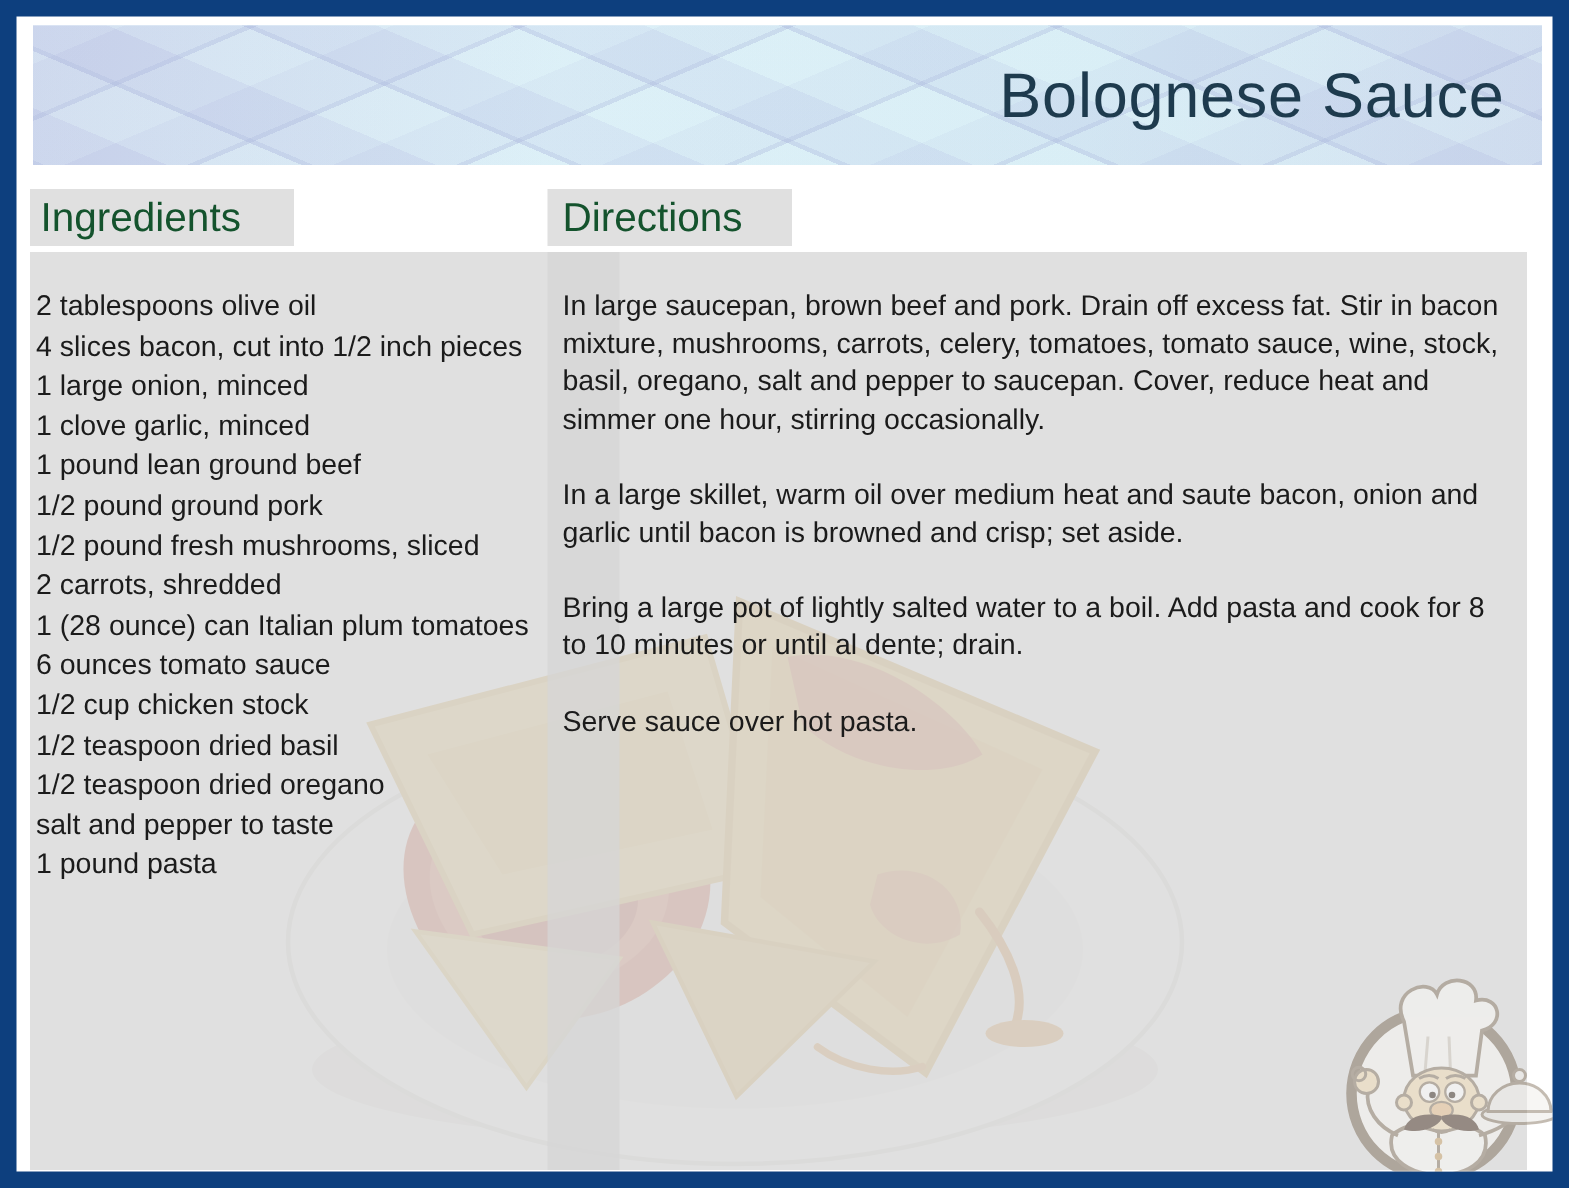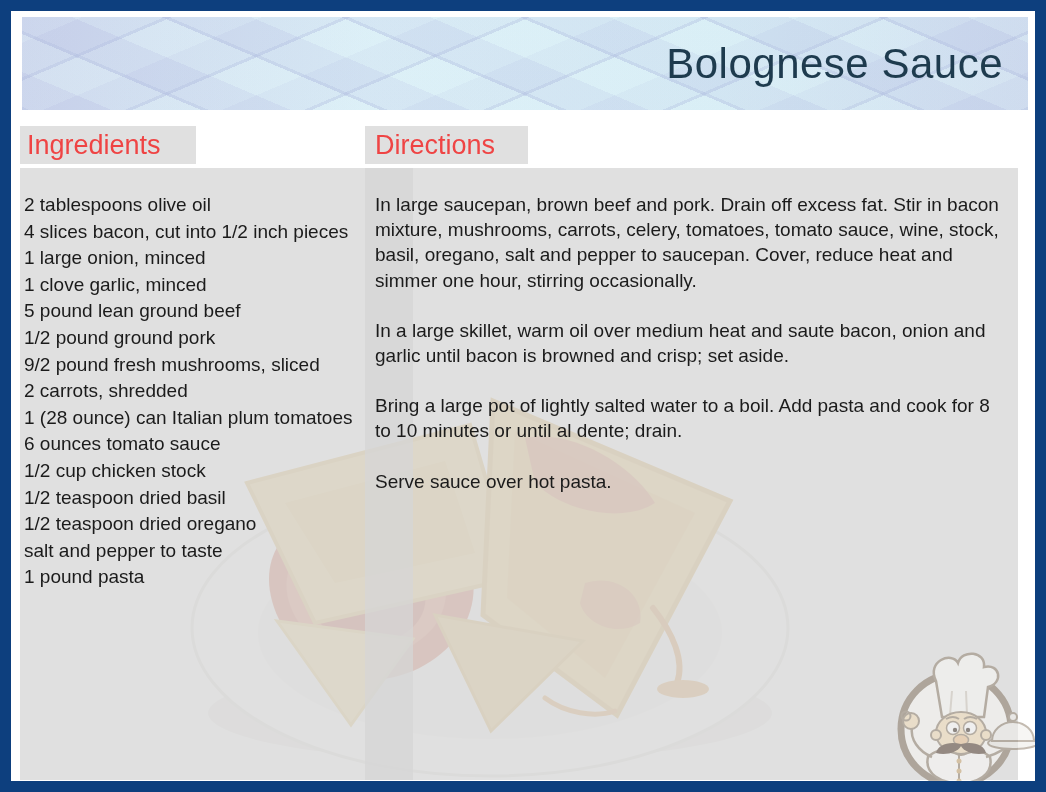--- a/index.html
+++ b/index.html
@@ -21,21 +21,21 @@
       linear-gradient(100deg,#ccd4eb 0%,#daeef6 35%,#d5ecf4 70%,#ccd8ec 100%);
   }
   .banner .title{
     font-size:42px;color:var(--title,#1e3b4e);padding-right:25px;letter-spacing:0.5px;
   }
   
   .food-photo{position:absolute;left:174px;top:372px;z-index:0;opacity:0.6;}
   
   .panel-head{
     position:absolute;z-index:1;background:var(--panel,rgba(213,213,213,0.75));
-    display:flex;align-items:center;font-size:27px;color:#ef4444;
+    display:flex;align-items:center;font-size:27px;color:#14532d;
   }
   .ing-head{left:9px;top:115px;width:176px;height:38px;padding-left:7px;box-sizing:border-box;}
   .dir-head{left:354px;top:115px;width:163px;height:38px;padding-left:10px;box-sizing:border-box;}
   .panel-body{
     position:absolute;z-index:1;background:var(--panel,rgba(213,213,213,0.75));
     box-sizing:border-box;color:#1b1b1b;
   }
   .ing-body{
     left:9px;top:157px;width:393px;height:612px;
     padding:24px 6px 0 4px;font-size:19px;line-height:26.6px;
@@ -84,23 +84,23 @@
   </div>
 
   <div class="panel-head ing-head">
     <span>Ingredients</span>
   </div>
   <div class="panel-body ing-body">
       <div>2 tablespoons olive oil</div>
       <div>4 slices bacon, cut into 1/2 inch pieces</div>
       <div>1 large onion, minced</div>
       <div>1 clove garlic, minced</div>
-      <div>5 pound lean ground beef</div>
+      <div>1 pound lean ground beef</div>
       <div>1/2 pound ground pork</div>
-      <div>9/2 pound fresh mushrooms, sliced</div>
+      <div>1/2 pound fresh mushrooms, sliced</div>
       <div>2 carrots, shredded</div>
       <div>1 (28 ounce) can Italian plum tomatoes</div>
       <div>6 ounces tomato sauce</div>
       <div>1/2 cup chicken stock</div>
       <div>1/2 teaspoon dried basil</div>
       <div>1/2 teaspoon dried oregano</div>
       <div>salt and pepper to taste</div>
       <div>1 pound pasta</div>
     </div>
 

